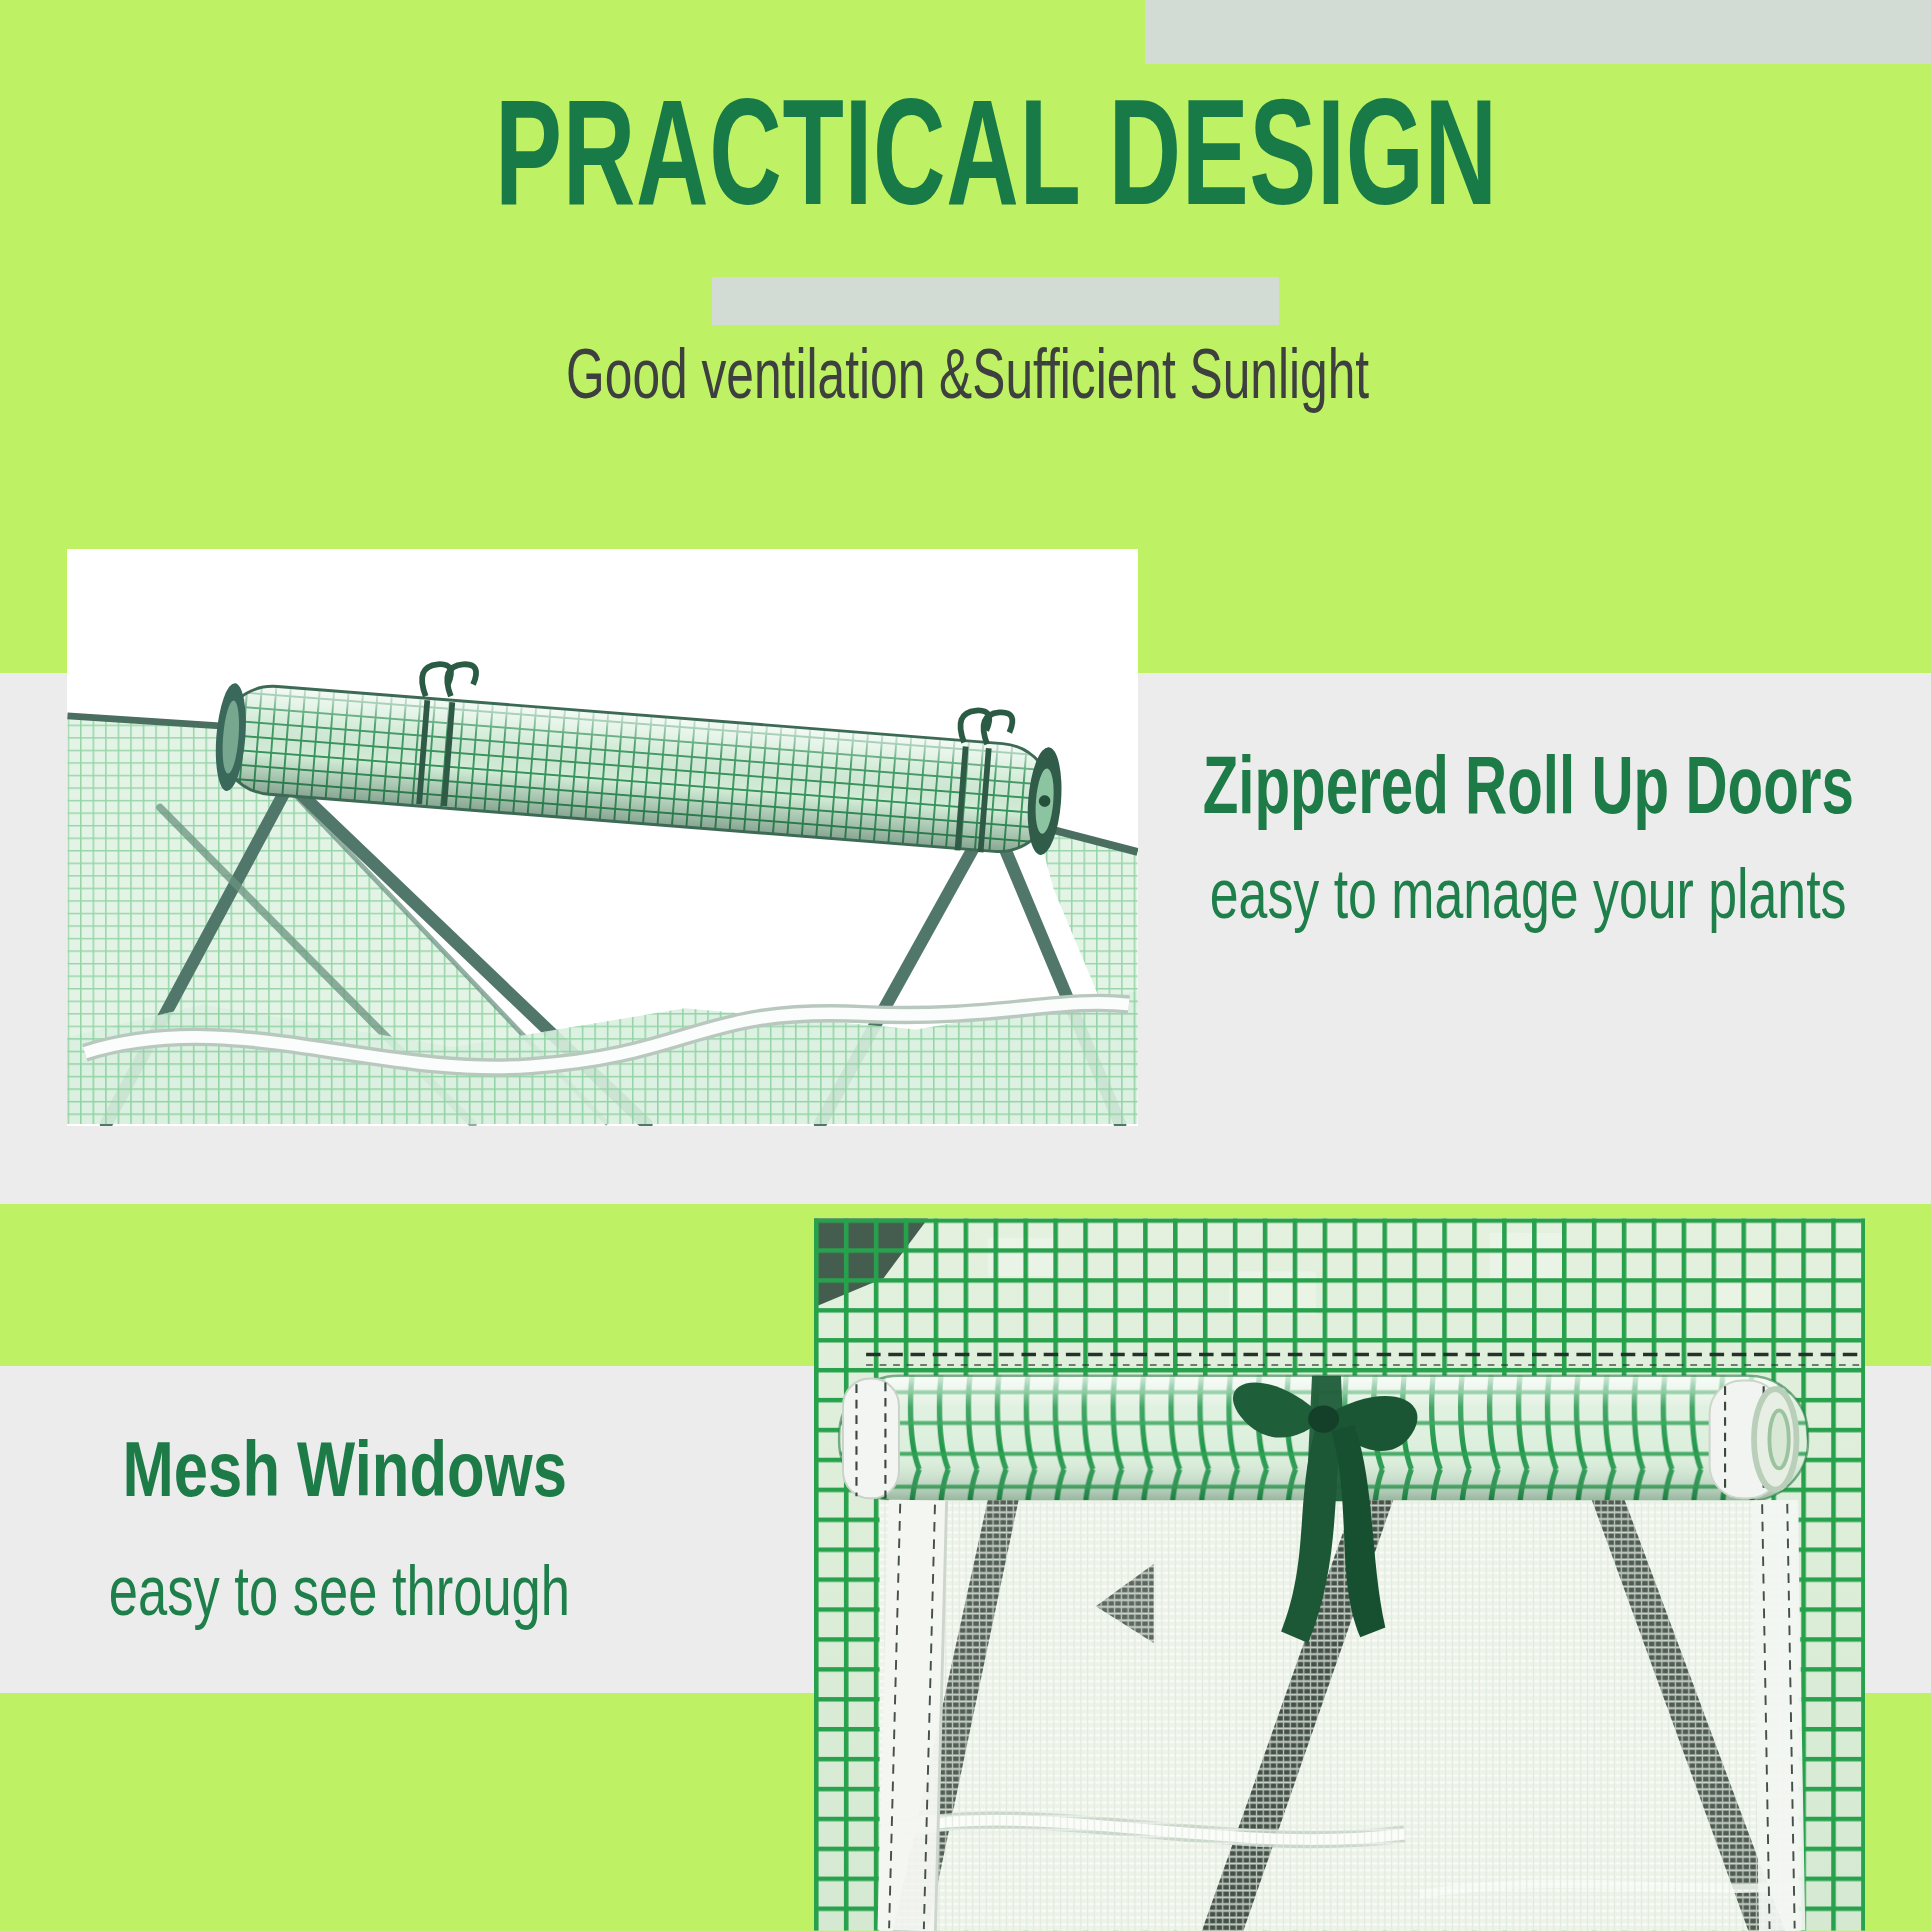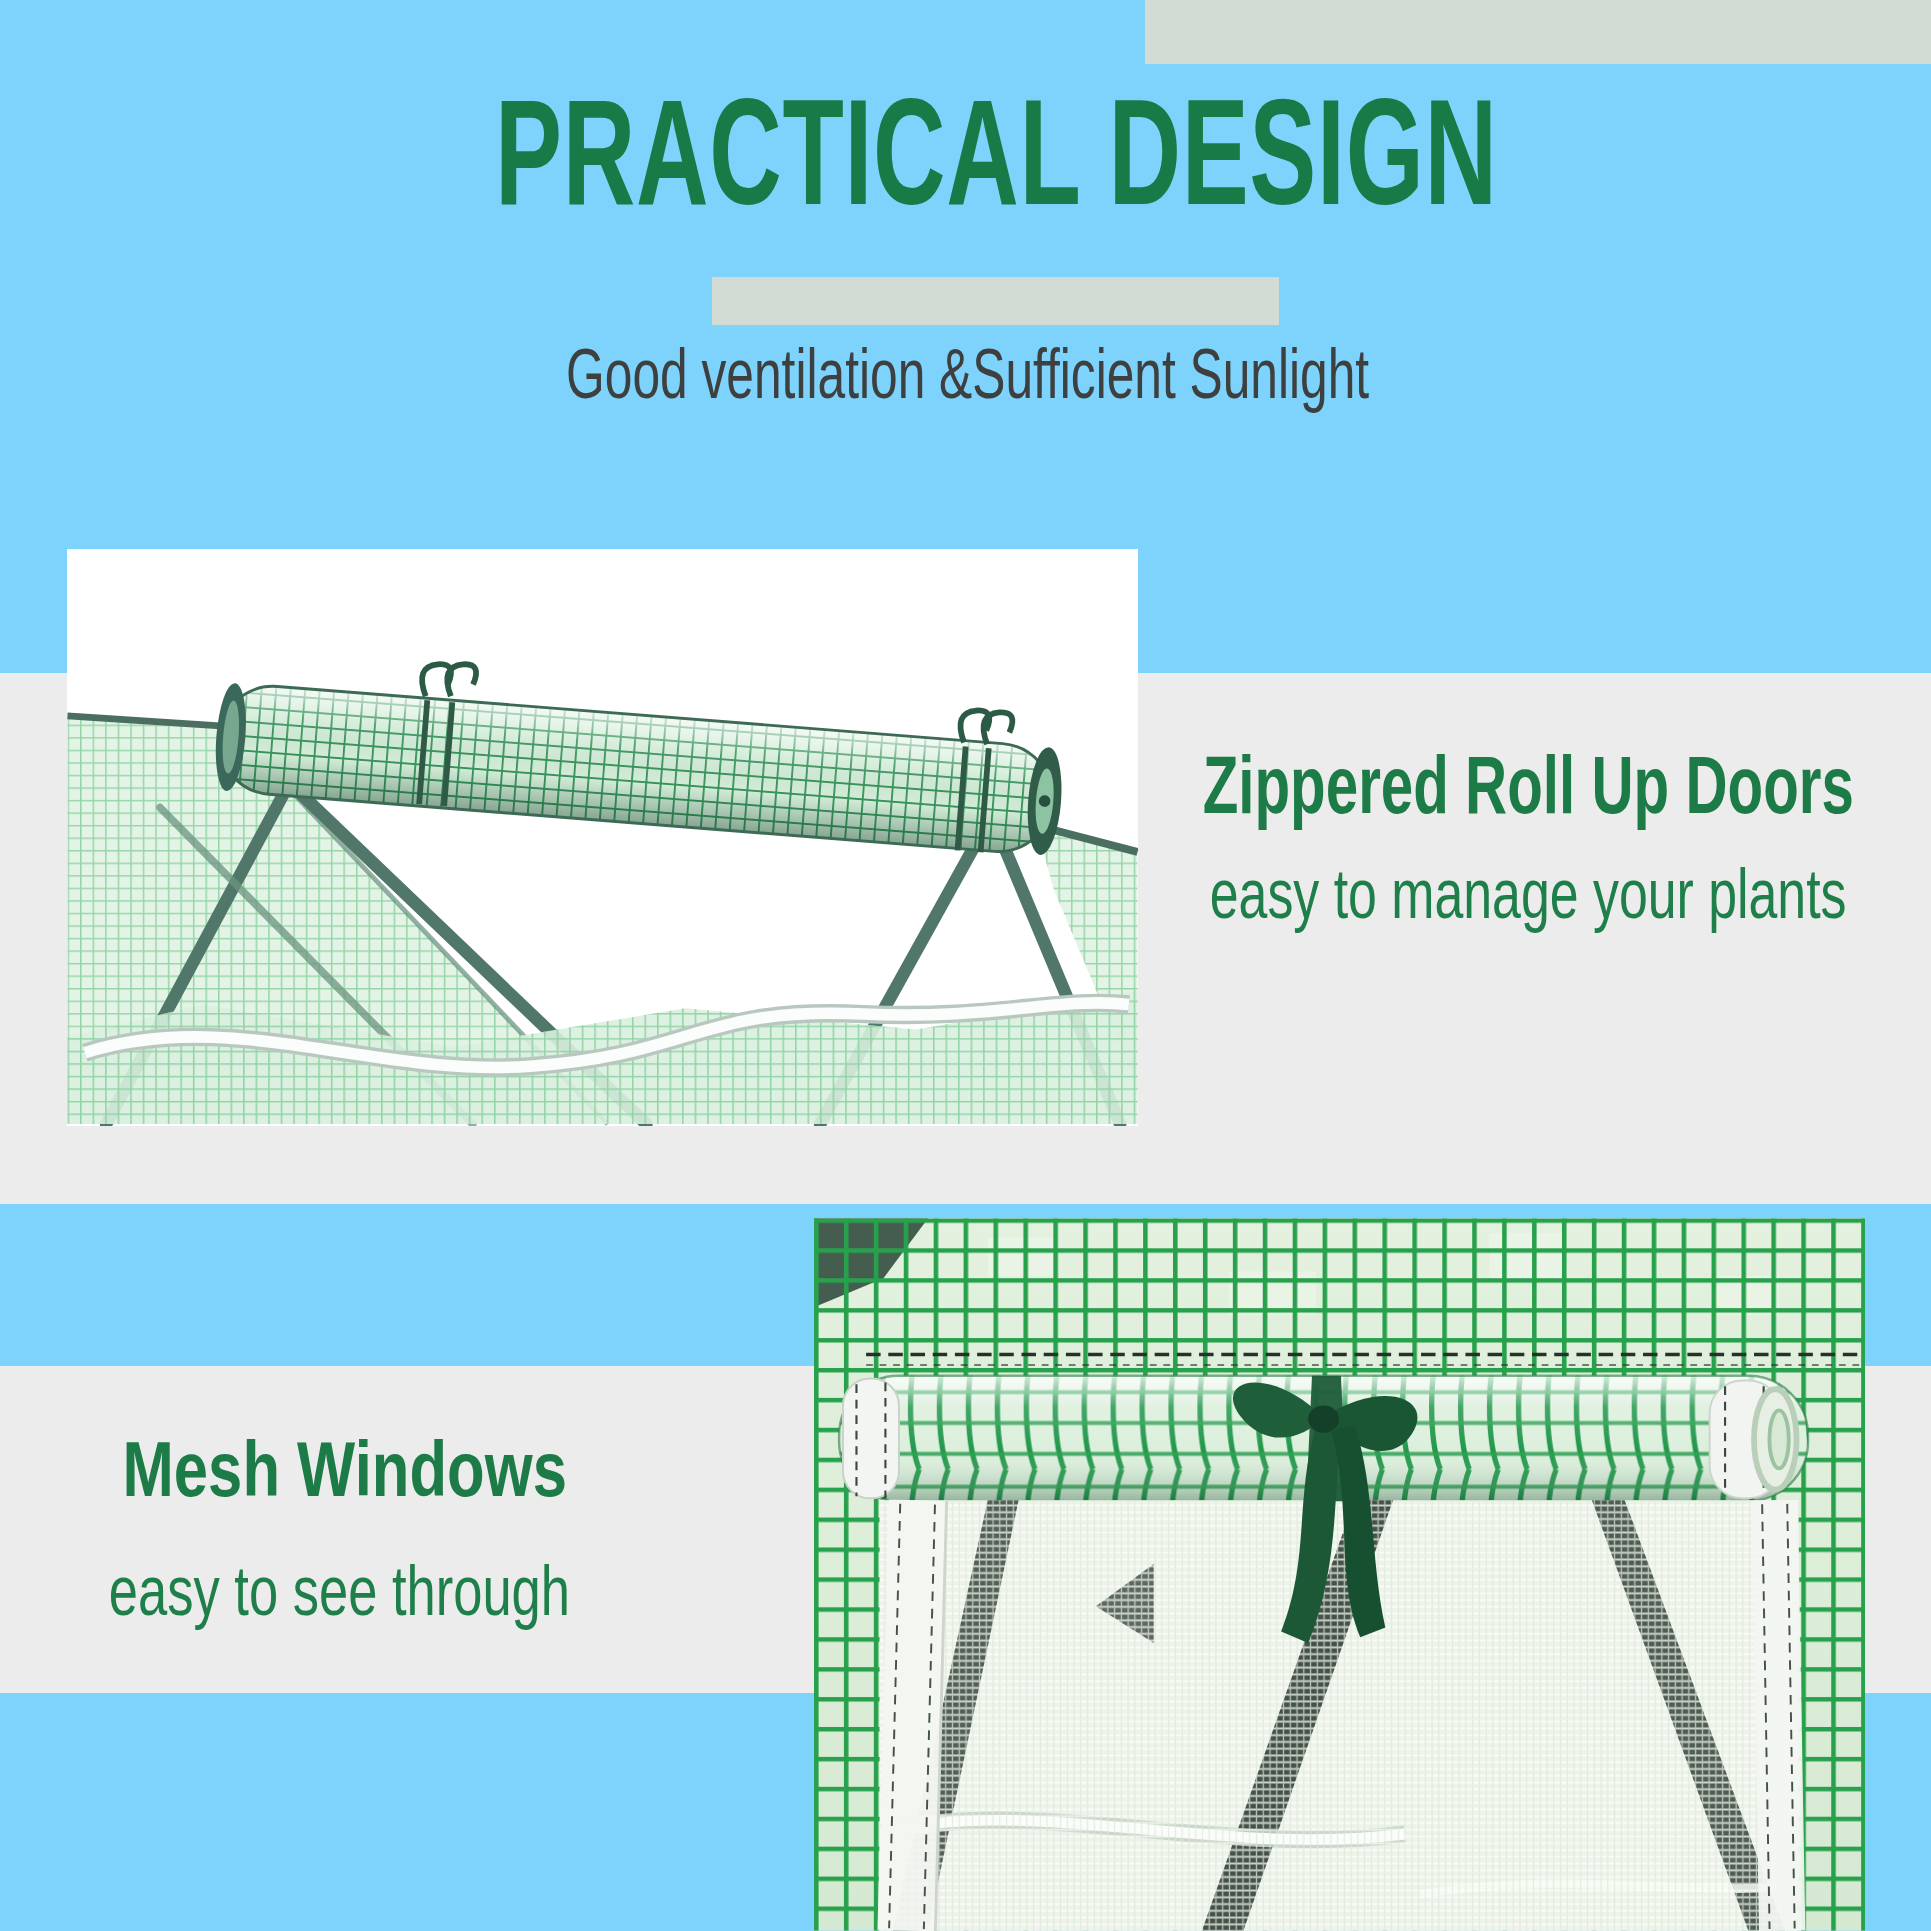--- a/index.html
+++ b/index.html
@@ -1,17 +1,17 @@
 <!DOCTYPE html>
 <html><head>
 <meta charset="utf-8">
 <style>
   html,body{margin:0;padding:0;background:#cfcfcf;}
   .canvas{position:relative;width:1931px;height:1931px;overflow:hidden;
-          background:#7dd3fc;font-family:"Liberation Sans",sans-serif;}
+          background:#bef264;font-family:"Liberation Sans",sans-serif;}
   .band{position:absolute;left:0;width:1931px;background:#ebeceb;}
   #band-right{top:673px;height:531px;}
   #band-left{top:1366px;height:327px;}
   .accent-bar{position:absolute;background:#d3dbd5;}
   #accent-top{left:1145px;top:0;width:786px;height:64px;}
   #accent-title{left:712px;top:277px;width:567px;height:48px;}
   .center-line{position:absolute;width:1931px;text-align:center;white-space:nowrap;line-height:1;}
   .center-line > span{display:inline-block;transform-origin:50% 50%;}
   #title{left:31px;top:77px;color:#187b47;font-size:150px;font-weight:bold;}
   #title > span{transform:scaleX(.67);letter-spacing:1px;}

